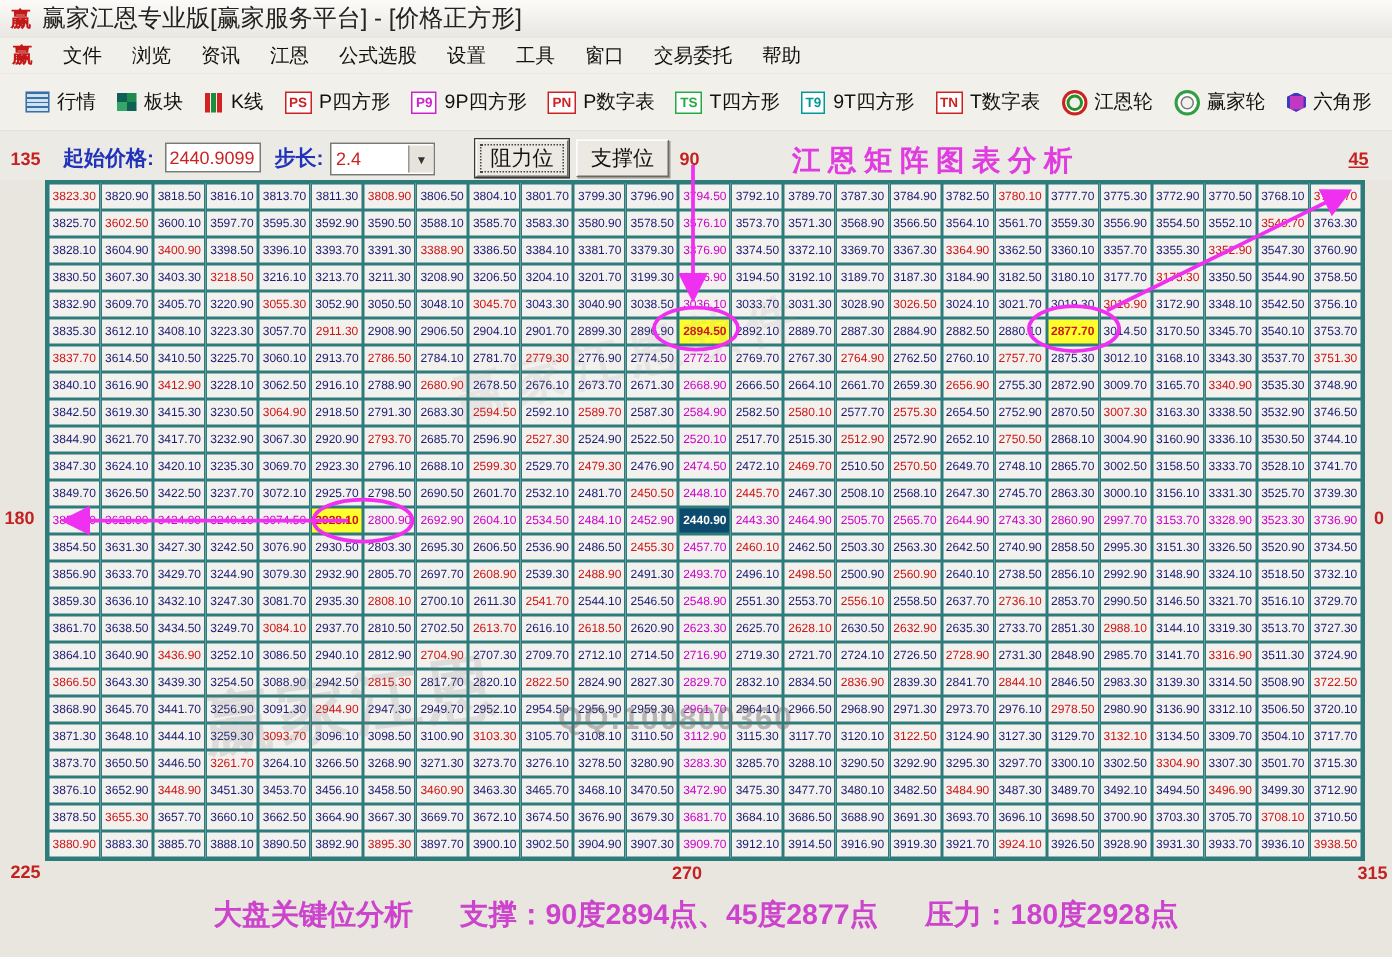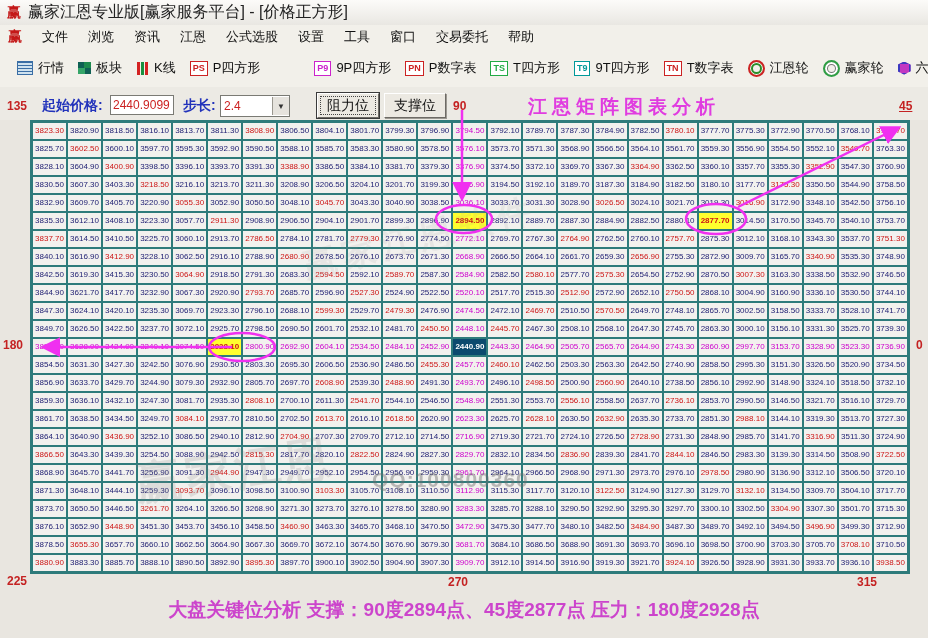--- a/index.html
+++ b/index.html
@@ -54,21 +54,21 @@
   .grid-wrap td.hl{background:#ffff2e;color:#cc1515;font-weight:bold;}
   .grid-wrap td.ctr{background:#0c4a6e;color:#ffffff;font-weight:bold;}
   .watermark-brand{position:absolute;left:135px;top:440px;font-size:46px;font-weight:bold;color:rgba(130,130,130,0.18);
      z-index:3;transform:rotate(-8deg);letter-spacing:4px;pointer-events:none;}
   .watermark-brand2{position:absolute;left:300px;top:215px;font-size:34px;font-weight:bold;color:rgba(150,150,150,0.12);
      z-index:3;transform:rotate(-14deg);letter-spacing:6px;pointer-events:none;}
   .watermark-qq{position:absolute;left:372px;top:468px;font-size:21px;font-weight:bold;color:rgba(110,110,110,0.45);
      z-index:3;letter-spacing:1px;pointer-events:none;}
   .overlay-svg{position:absolute;left:0;top:0;z-index:5;pointer-events:none;}
   .statusbar{position:absolute;left:0;top:597px;right:0;text-align:center;font-size:19px;font-weight:bold;color:#cc44cc;z-index:6;}
-  .statusbar span+span{}
+  .statusbar span+span{margin-left:26px;}
 </style>
 <title>赢家江恩专业版[赢家服务平台] - [价格正方形]</title></head>
 <body>
 
 <div class="titlebar">
   <span class="app-logo">赢</span>
   <span class="title-text">赢家江恩专业版[赢家服务平台] - [价格正方形]</span>
 </div>
 
 <div class="menubar">
@@ -98,21 +98,21 @@
     </div>
     <div class="tb-item">
       <span class="tbicon kline-candles-icon"></span>
       <span>K线</span>
     </div>
     <div class="tb-item">
       <span class="badge" style="color: rgb(204, 34, 34); border-color: rgb(204, 34, 34);">PS</span>
       <span>P四方形</span>
     </div>
     <div class="tb-item">
-      <span class="badge" style="color: rgb(204, 34, 204); border-color: rgb(204, 34, 204); margin-left: 40px;">P9</span>
+      <span class="badge" style="color: rgb(204, 34, 204); border-color: rgb(204, 34, 204);">P9</span>
       <span>9P四方形</span>
     </div>
     <div class="tb-item">
       <span class="badge" style="color: rgb(204, 34, 34); border-color: rgb(204, 34, 34);">PN</span>
       <span>P数字表</span>
     </div>
     <div class="tb-item">
       <span class="badge" style="color: rgb(34, 170, 68); border-color: rgb(34, 170, 68);">TS</span>
       <span>T四方形</span>
     </div>
@@ -151,21 +151,21 @@
 <button class="btn default" style="left:317px;">阻力位</button>
 <button class="btn" style="left:384px;">支撑位</button>
 <span class="axis" style="left:453px;top:99px;">90</span>
 <span class="chart-title">江恩矩阵图表分析</span>
 <span class="axis" style="left:899px;top:99px;text-decoration:underline;">45</span>
 
 <span class="axis" style="left:3px;top:338px;">180</span>
 <span class="axis" style="left:916px;top:338px;">0</span>
 <span class="axis" style="left:7px;top:574px;">225</span>
 <span class="axis" style="left:448px;top:575px;">270</span>
-<span class="axis" style="left:857px;top:575px;">315</span>
+<span class="axis" style="left:905px;top:575px;">315</span>
 
 <div class="grid-wrap">
     <table>
       <tbody>
         <tr>
           <td class="r">3823.30</td>
           <td class="b">3820.90</td>
           <td class="b">3818.50</td>
           <td class="b">3816.10</td>
           <td class="b">3813.70</td>

